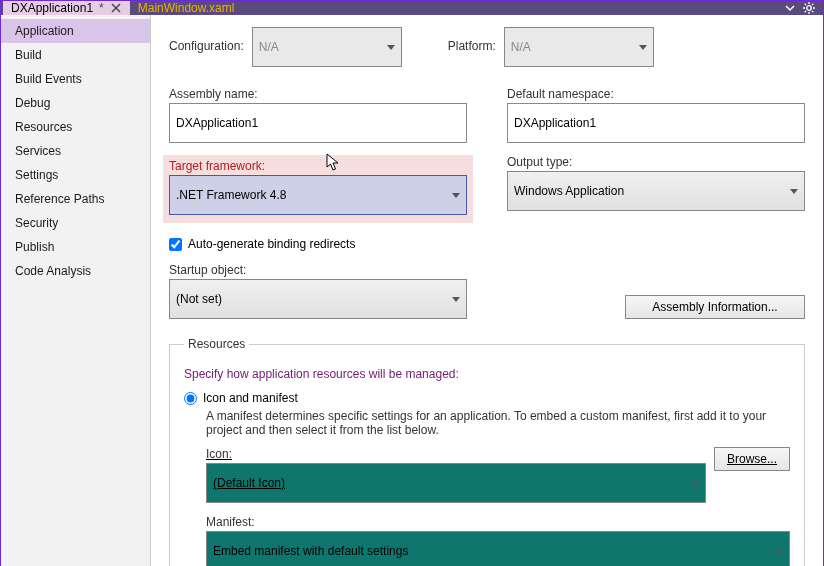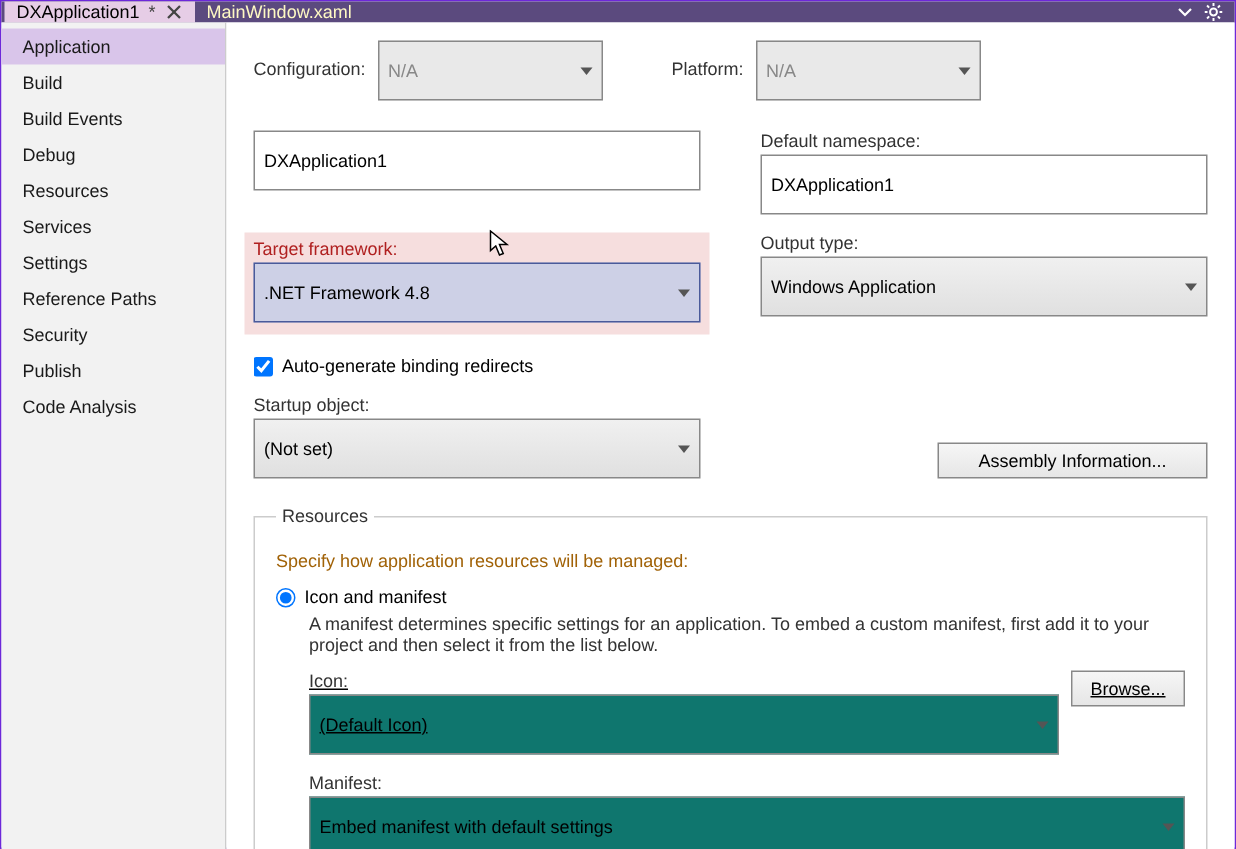--- a/index.html
+++ b/index.html
@@ -1,19 +1,19 @@
 <!DOCTYPE html>
 <html><head>
 <meta charset="utf-8">
 <style>
 * { box-sizing: border-box; margin: 0; padding: 0; font-family: "Segoe UI", Tahoma, sans-serif; font-size: 12px; }
 body { width: 824px; height: 566px; background: #f5f5f5; overflow: hidden; }
 .window { width: 100%; height: 100%; border: 1px solid #6d28d9; display: flex; flex-direction: column; background: #fff; }
 .tab-bar { background: #5b4a7e; height: 26px; display: flex; align-items: stretch; padding-left: 2px; }
-.tab { display: inline-flex; align-items: center; padding: 0 8px; color: #fef9c3; gap: 6px; }
+.tab { display: inline-flex; align-items: center; padding: 0 8px; color: #eab308; gap: 6px; }
 .tab.active { background: #e6cde6; color: #000; }
 .tab .close { width: 12px; height: 12px; display: inline-flex; align-items: center; justify-content: center; }
 .tab-dirty { color: #444; }
 .tab-spacer { flex: 1; }
 .tab-tools { display: flex; align-items: center; gap: 8px; padding: 0 8px; color: #fff; }
 .main { flex: 1; display: flex; }
 .sidebar { width: 150px; background: #f2f2f2; border-right: 1px solid #ccc; padding: 4px 0; }
 .sidebar-item { padding: 5px 14px; cursor: default; color: #1a1a1a; }
 .sidebar-item.active { background: #d9c5ea; }
 .content { flex: 1; padding: 12px 18px; background: #fff; overflow: auto; }
@@ -33,21 +33,21 @@
 .highlight .combo { background: #cdd0e6; border: 1px solid #4a5a9a; }
 .check-row { display: flex; align-items: center; gap: 6px; margin-bottom: 12px; }
 .check-row input { width: 13px; height: 13px; }
 .startup-row { display: flex; gap: 40px; align-items: flex-end; margin-bottom: 18px; }
 .startup-row .field { flex: 1; }
 .btn { border: 1px solid #888; background: linear-gradient(#f6f6f6,#e6e6e6); padding: 4px 12px; min-width: 180px; text-align: center; }
 .btn.small { min-width: 70px; }
 .btn.disabled { color: #aaa; background: #eee; }
 fieldset.group { border: 1px solid #ccc; padding: 10px 14px 14px 14px; }
 fieldset.group legend { padding: 0 4px; color: #333; }
-.desc { margin: 6px 0 10px 0; color: #a16207; }
+.desc { margin: 6px 0 10px 0; color: #701a75; }
 .radio-row { display: flex; align-items: center; gap: 6px; margin-bottom: 4px; }
 .radio-row input { width: 13px; height: 13px; }
 .indent { margin-left: 22px; }
 .sub-desc { color: #333; margin-bottom: 10px; }
 .icon-row { display: flex; gap: 8px; align-items: flex-start; margin-bottom: 12px; text-decoration: underline; }
 .icon-row .field { flex: 1; }
 .cursor { position: absolute; width: 16px; height: 20px; pointer-events: none; }
 .content-rel { position: relative; }
 svg { display: block; }
 </style>
@@ -119,20 +119,21 @@
         <span style="width:30px"></span>
         <span class="label">Platform:</span>
         <div class="combo disabled">
           <span>N/A</span>
             <span class="arrow"></span>
         </div>
       </div>
 
       <div class="row">
         <div class="field col">
+          <span class="label">Assembly name:</span>
           <input type="text" value="DXApplication1" style="">
         </div>
         <div class="field col">
           <span class="label">Default namespace:</span>
           <input type="text" value="DXApplication1" style="">
         </div>
       </div>
 
       <div class="row" style="gap:40px; align-items:flex-start;">
         <div class="col">

